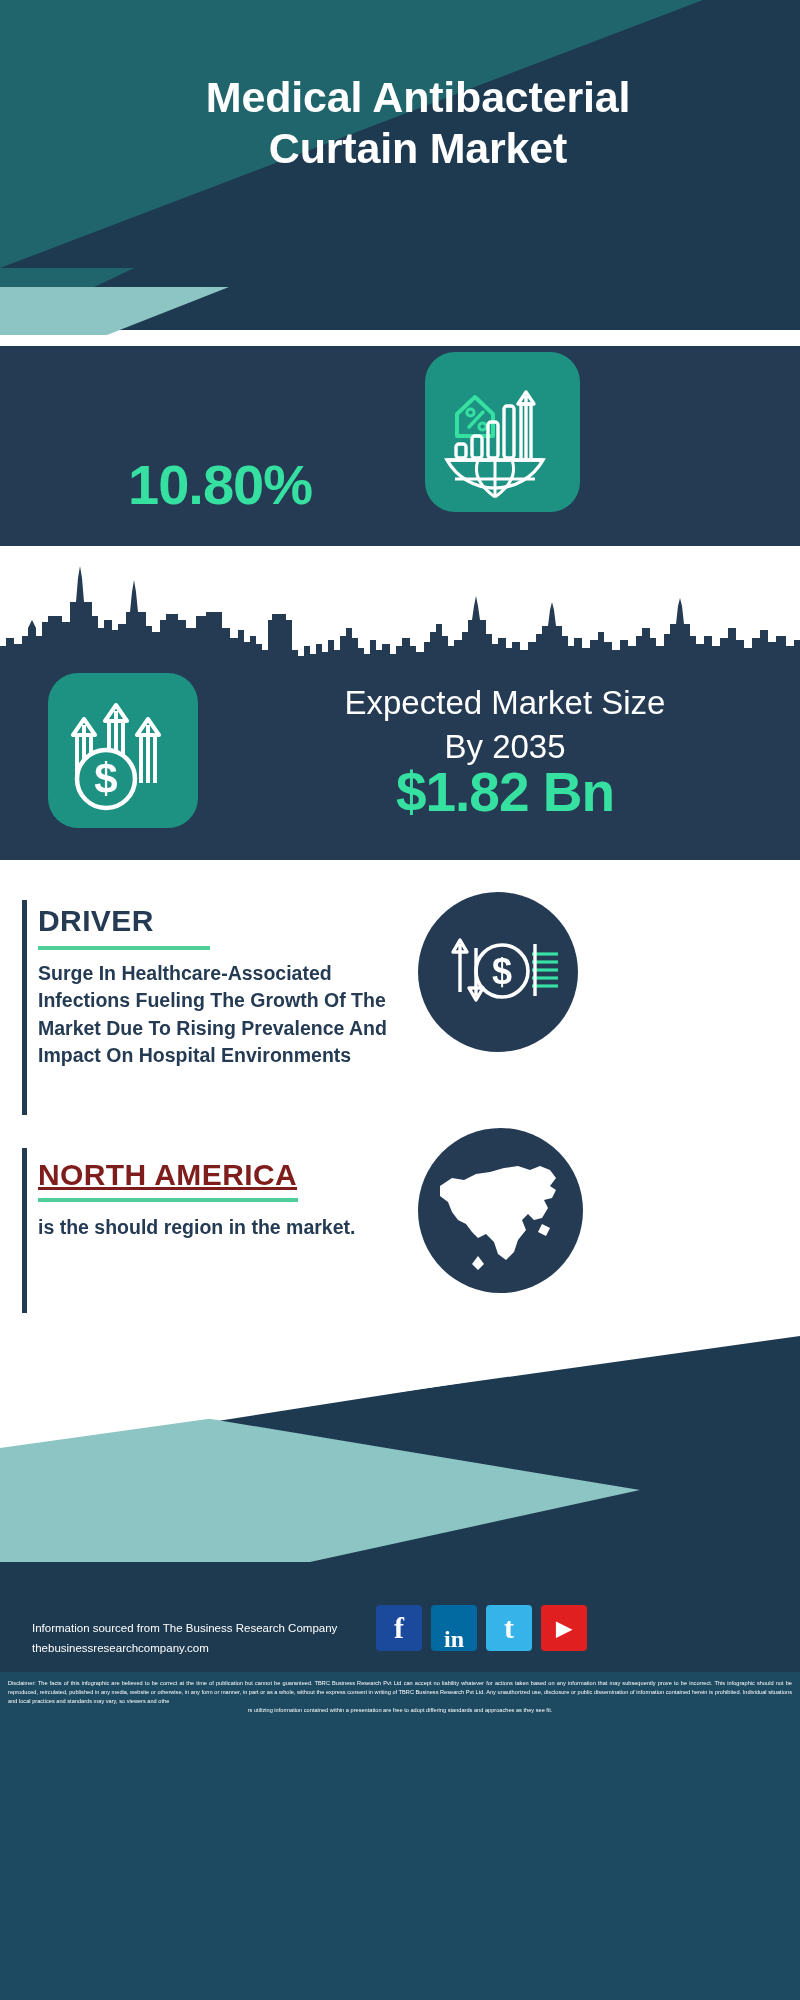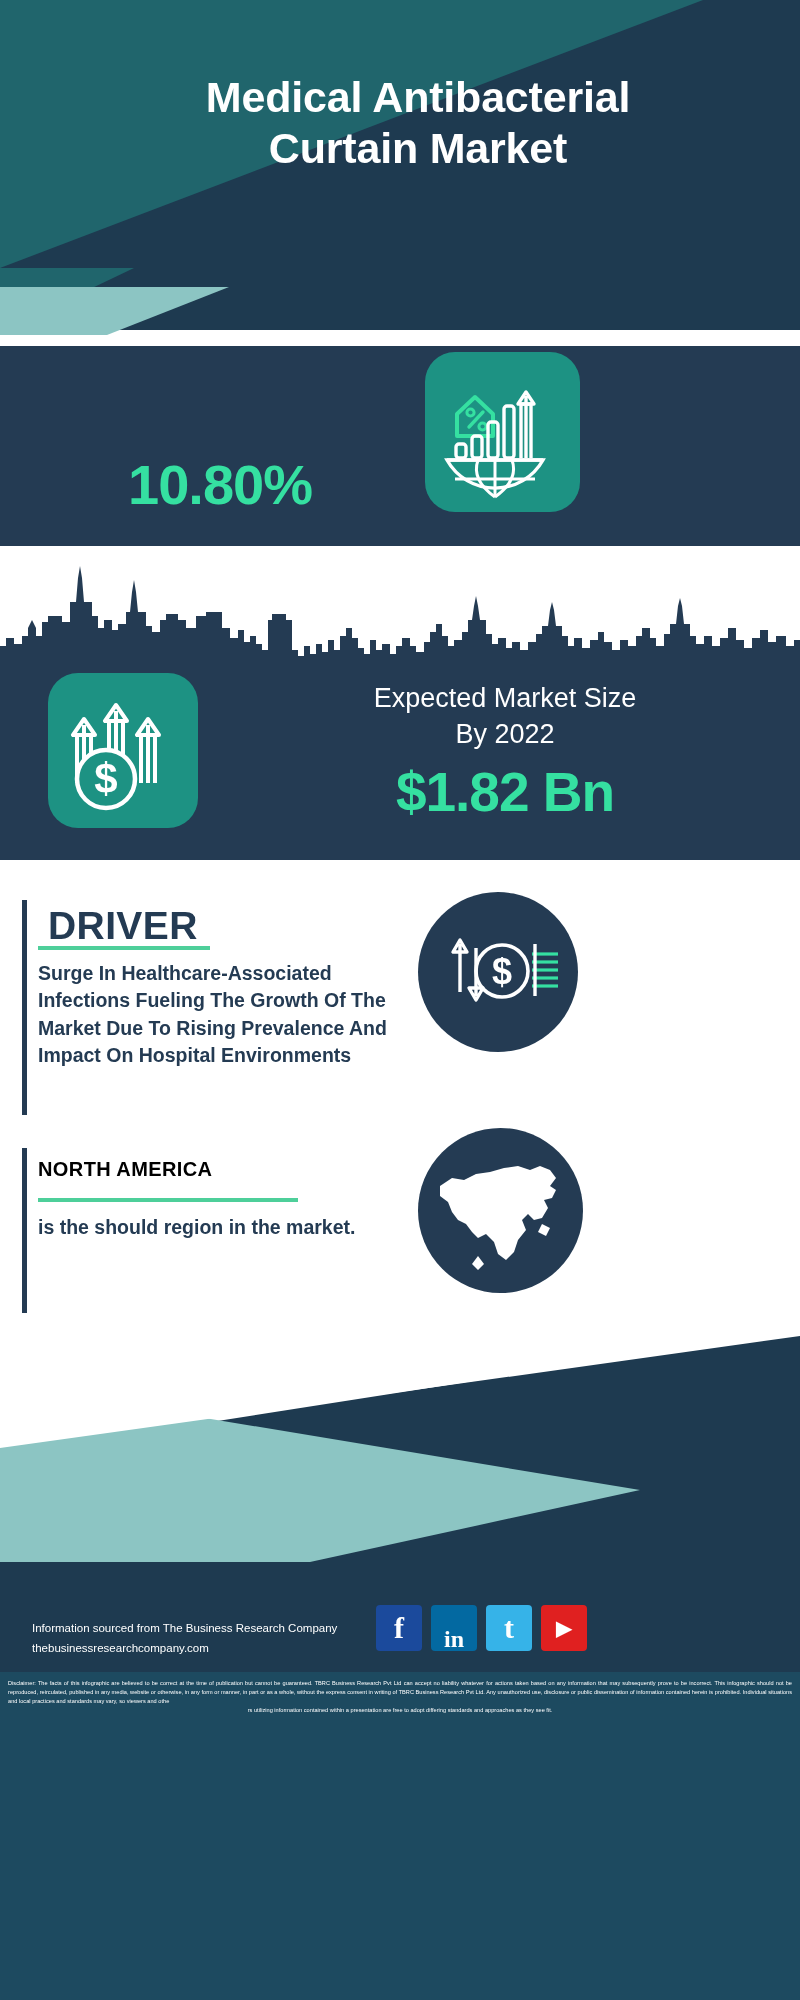--- a/index.html
+++ b/index.html
@@ -73,46 +73,46 @@
   .skyline-svg { position:absolute; left:0; top:12px; width:800px; height:110px; display:block; }
   .skyline-fill {
     position:absolute; left:0; top:110px; width:800px; height:204px; background:#243b53;
   }
   .icon-box-size {
     position:absolute; left:48px; top:127px; width:150px; height:155px;
     background:#1d9283; border-radius:30px; z-index:5;
   }
   .size-label {
     position:absolute; left:225px; top:135px; width:560px; text-align:center;
-    color:#ffffff; font-size:27px; line-height:1.32; z-index:5;
+    color:#ffffff; font-size:33px; line-height:1.32; z-index:5;
   }
   .size-value {
     position:absolute; left:225px; top:214px; width:560px; text-align:center;
     color:#35e0a1; font-size:55px; font-weight:bold; letter-spacing:-1px; z-index:5;
   }
 
   
   .content {
     position:absolute; left:0; top:860px; width:800px; height:470px; background:#ffffff;
   }
   .bar-left { position:absolute; width:5px; background:#243b53; }
   .driver-title {
-    position:absolute; left:48px; top:44px; color:#243b53;
-    font-size:39px; font-weight:bold; letter-spacing:0.4px;
+    position:absolute; left:38px; top:44px; color:#243b53;
+    font-size:30px; font-weight:bold; letter-spacing:0.4px;
   }
   .driver-rule {
     position:absolute; left:38px; top:86px; width:172px; height:4px; background:#4ecf9a;
   }
   .driver-text {
     position:absolute; left:38px; top:100px; width:355px; color:#243b53;
     font-size:19.5px; font-weight:bold; line-height:1.40;
   }
   .region-title {
-    position:absolute; left:38px; top:298px; color:#000000;
-    font-size:20px; font-weight:bold; letter-spacing:0.4px;
+    position:absolute; left:38px; top:298px; color:#7f1d1d;
+    font-size:30px; font-weight:bold; letter-spacing:0.4px;text-decoration:underline;
   }
   .region-rule {
     position:absolute; left:38px; top:338px; width:260px; height:4px; background:#4ecf9a;
   }
   .region-text {
     position:absolute; left:38px; top:354px; width:330px; color:#243b53;
     font-size:19.5px; font-weight:bold; line-height:1.40;
   }
   .circle-icon {
     position:absolute; border-radius:50%; background:#243b53;
@@ -247,21 +247,21 @@
         <path d="M100 110 L100 52 M100 46 L89 62 L111 62 Z" fill="none" stroke="#ffffff" stroke-width="4" stroke-linejoin="round"></path>
         <path d="M93 110 L93 62 L107 62 L107 110" fill="none" stroke="#ffffff" stroke-width="4"></path>
 
         <circle cx="58" cy="106" r="29" fill="#1d9283" stroke="#ffffff" stroke-width="4.5"></circle>
         <text x="58" y="120" font-family="Liberation Sans, sans-serif" font-size="42" font-weight="bold" fill="#ffffff" text-anchor="middle">$</text>
       </svg>
     </div>
 
     <div class="size-label">
       <div>Expected Market Size</div>
-      <div>By 2022</div>
+      <div>By 2035</div>
     </div>
     <div class="size-value">$1.82 Bn</div>
   </div>
 
   <div class="content">
     <div class="bar-left" style="left:22px; top:40px; height:215px;"></div>
     <div class="driver-title">DRIVER</div>
     <div class="driver-rule"></div>
     <div class="driver-text">Surge In Healthcare-Associated Infections Fueling The Growth Of The Market Due To Rising Prevalence And Impact On Hospital Environments</div>
 

